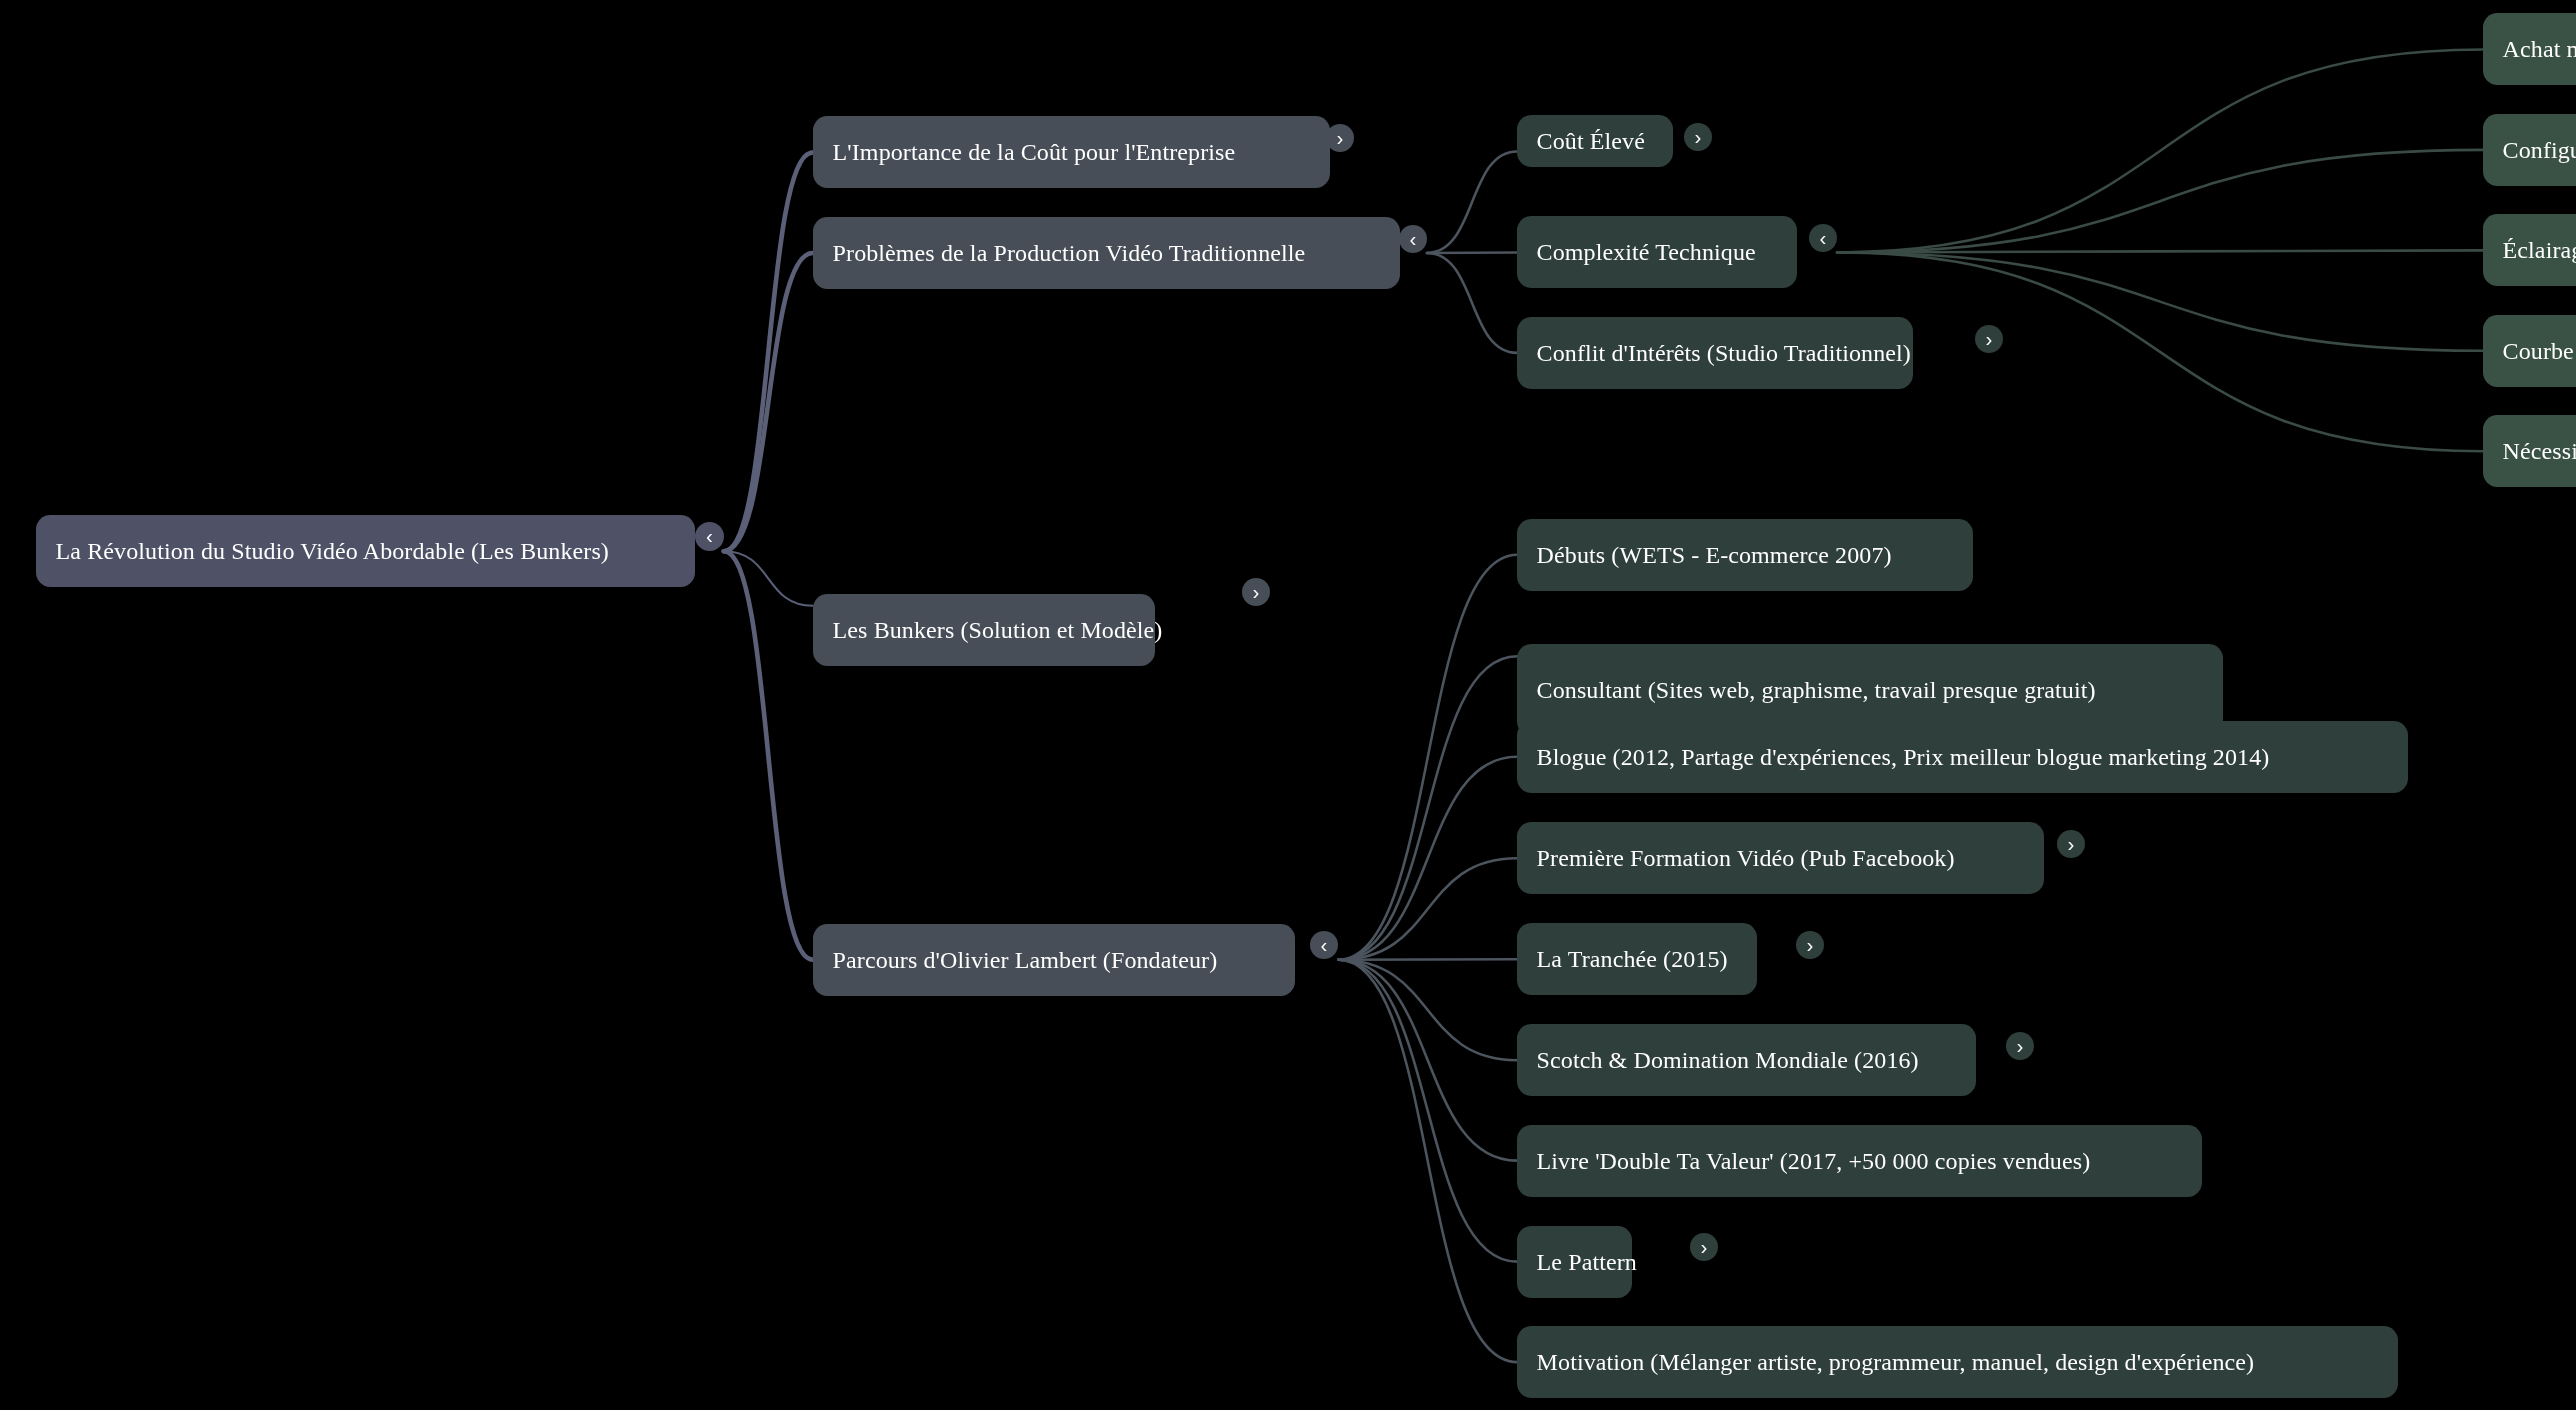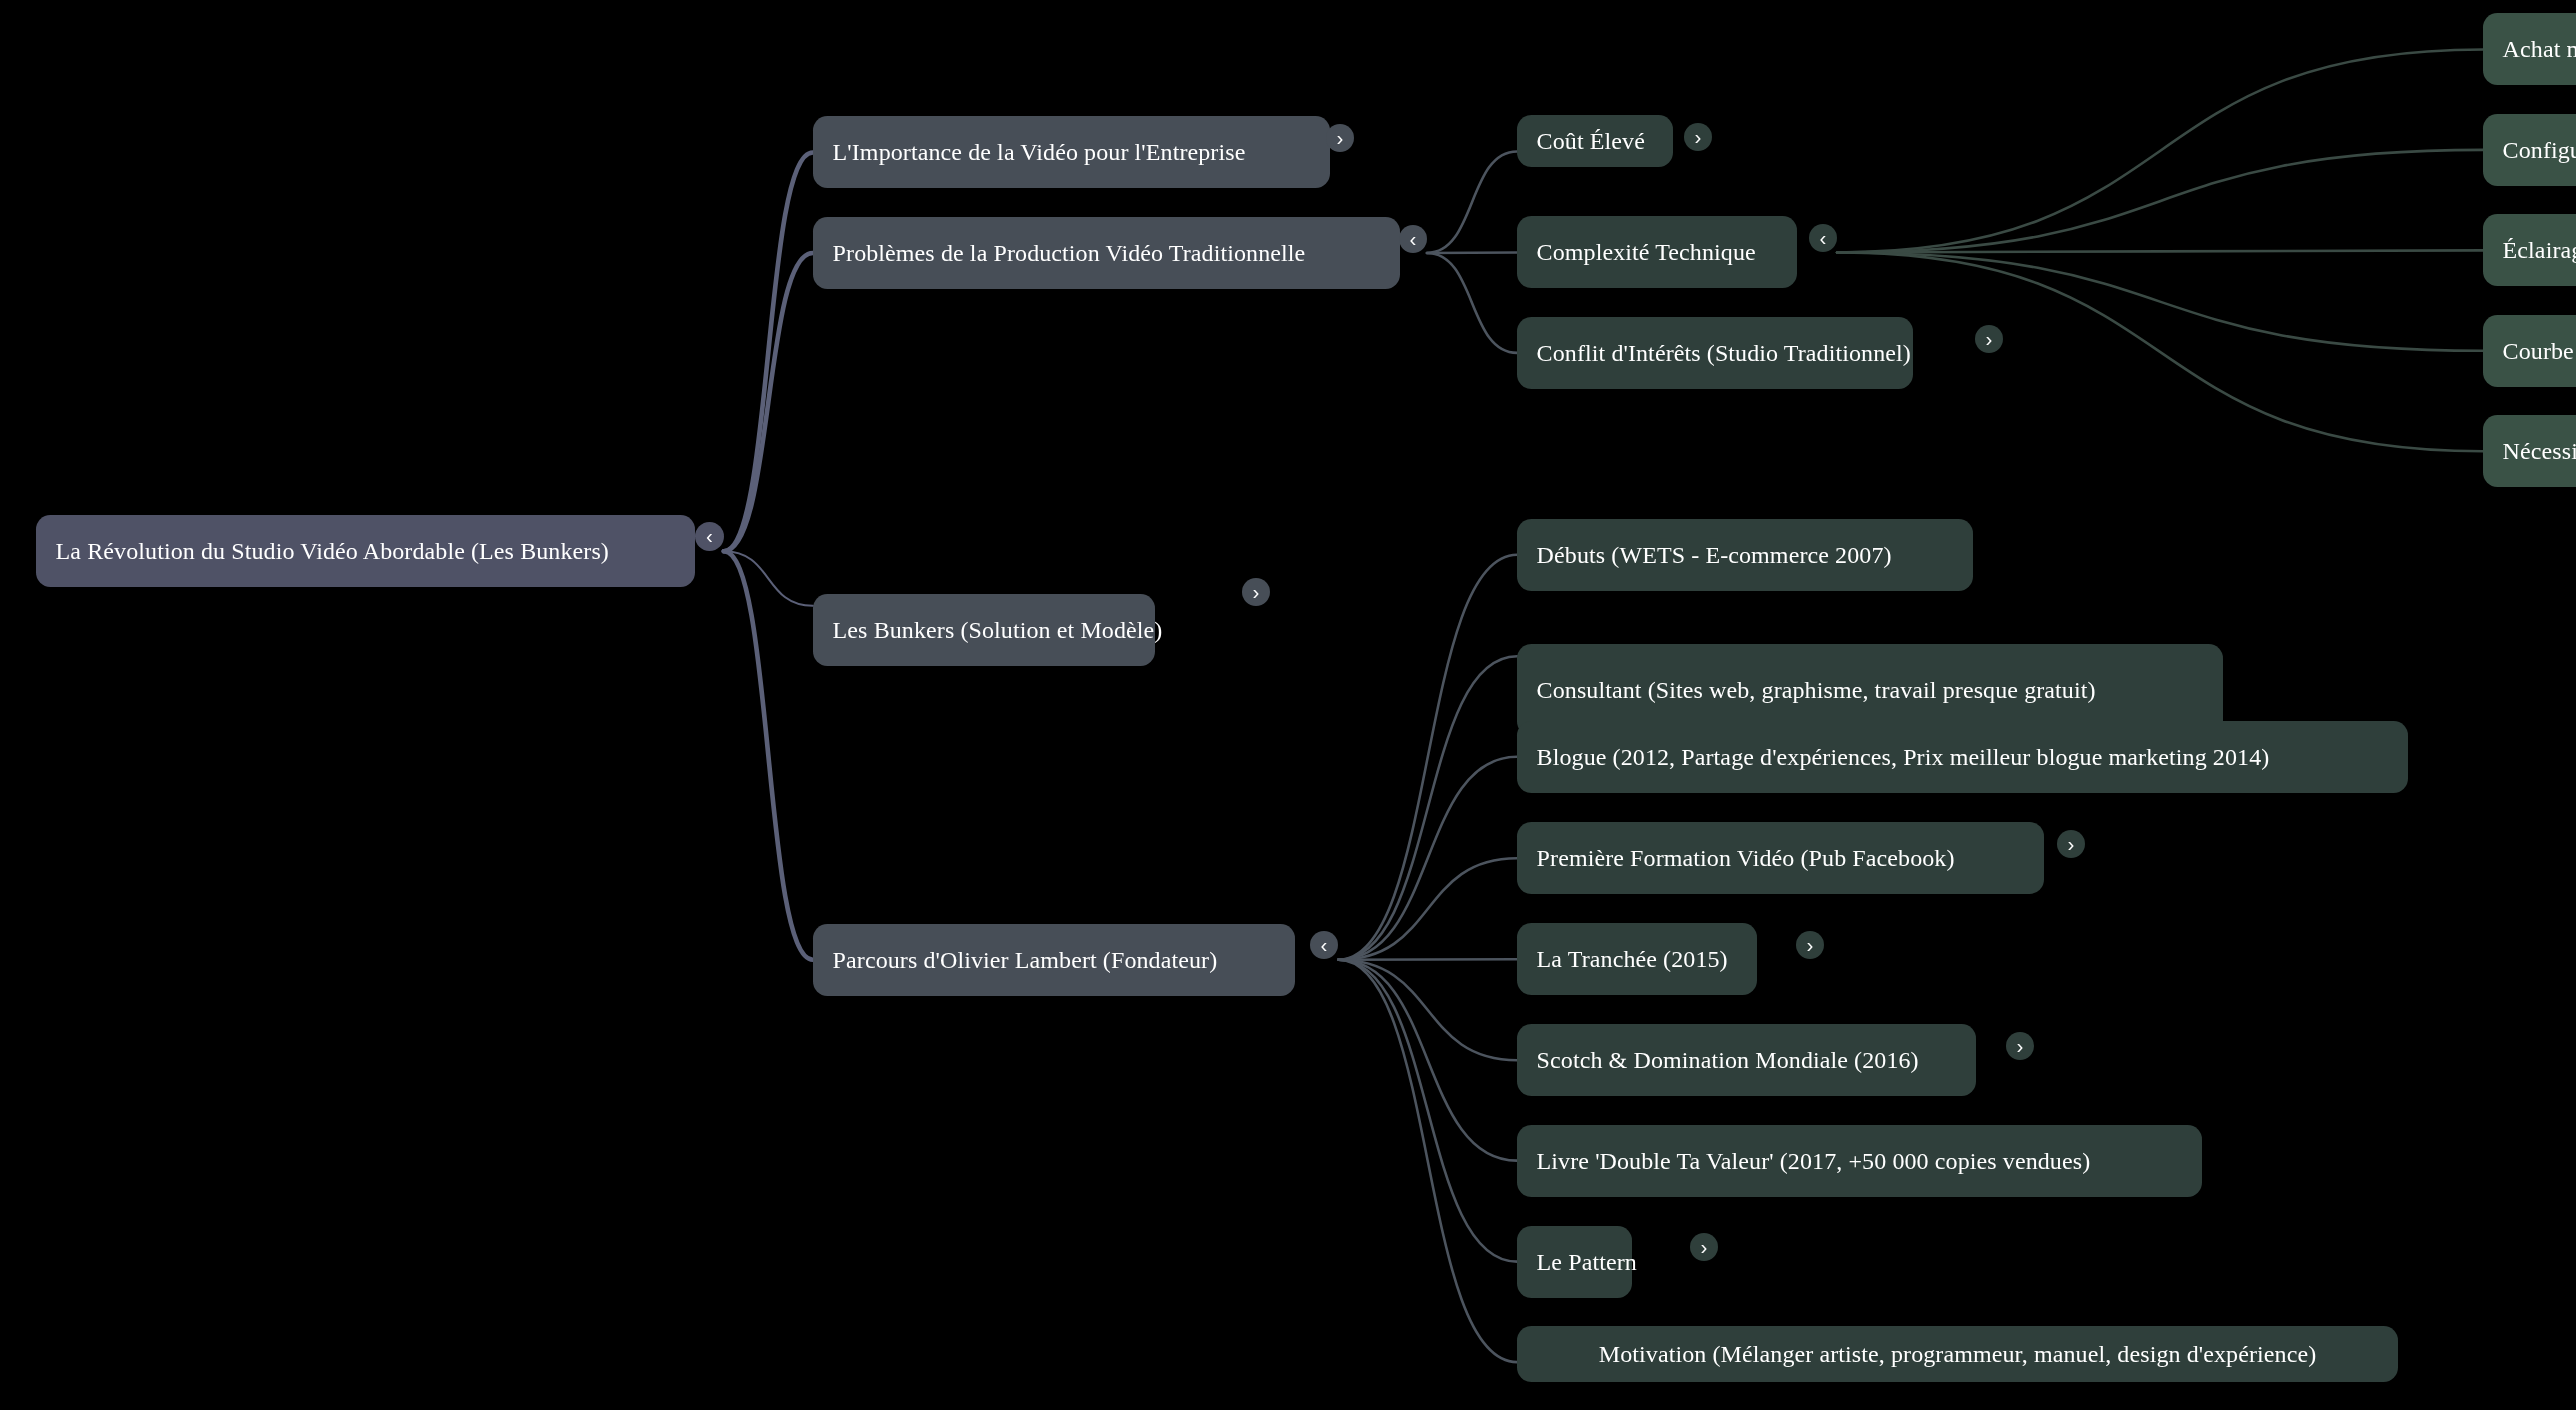--- a/index.html
+++ b/index.html
@@ -97,21 +97,21 @@
       <path d="M 2598 1863 C 2788.85 1863, 2754.15 2253, 2945 2253" stroke="#4c545e" stroke-width="5" fill="none" stroke-linecap="round"></path>
       <path d="M 2598 1863 C 2788.85 1863, 2754.15 2449, 2945 2449" stroke="#4c545e" stroke-width="5" fill="none" stroke-linecap="round"></path>
       <path d="M 2598 1863 C 2788.85 1863, 2754.15 2644, 2945 2644" stroke="#4c545e" stroke-width="5" fill="none" stroke-linecap="round"></path>
     </svg>
   <div id="node-layer">
       <div class="mm-node lvl-root" style="left: 36px; top: 515px; width: 659px; height: 72px;">
         <span class="mm-label">La Révolution du Studio Vidéo Abordable (Les Bunkers)</span>
       </div>
       <div class="mm-toggle tg-root" style="left: 695px; top: 522px; width: 29px; height: 29px;">‹</div>
       <div class="mm-node lvl-2" style="left: 813px; top: 116px; width: 517px; height: 72px;">
-        <span class="mm-label">L'Importance de la Vidéo pour l'Entreprise</span>
+        <span class="mm-label">L'Importance de la Coût pour l'Entreprise</span>
       </div>
       <div class="mm-toggle tg-2" style="left: 1326px; top: 124px; width: 28px; height: 28px;">›</div>
       <div class="mm-node lvl-2" style="left: 813px; top: 217px; width: 587px; height: 72px;">
         <span class="mm-label">Problèmes de la Production Vidéo Traditionnelle</span>
       </div>
       <div class="mm-toggle tg-2" style="left: 1399px; top: 225px; width: 28px; height: 28px;">‹</div>
       <div class="mm-node lvl-2" style="left: 813px; top: 594px; width: 342px; height: 72px;">
         <span class="mm-label">Les Bunkers (Solution et Modèle)</span>
       </div>
       <div class="mm-toggle tg-2" style="left: 1242px; top: 578px; width: 28px; height: 28px;">›</div>
@@ -167,18 +167,18 @@
         <span class="mm-label">Scotch &amp; Domination Mondiale (2016)</span>
       </div>
       <div class="mm-toggle tg-3" style="left: 2006px; top: 1032px; width: 28px; height: 28px;">›</div>
       <div class="mm-node lvl-3" style="left: 1517px; top: 1125px; width: 685px; height: 72px;">
         <span class="mm-label">Livre 'Double Ta Valeur' (2017, +50 000 copies vendues)</span>
       </div>
       <div class="mm-node lvl-3" style="left: 1517px; top: 1226px; width: 115px; height: 72px;">
         <span class="mm-label">Le Pattern</span>
       </div>
       <div class="mm-toggle tg-3" style="left: 1690px; top: 1233px; width: 28px; height: 28px;">›</div>
-      <div class="mm-node lvl-3" style="left: 1517px; top: 1326px; width: 881px; height: 56px; justify-content: center;">
+      <div class="mm-node lvl-3" style="left: 1517px; top: 1326px; width: 881px; height: 72px;">
         <span class="mm-label">Motivation (Mélanger artiste, programmeur, manuel, design d'expérience)</span>
       </div>
     </div>
 </div>
 
 
 </body></html>

